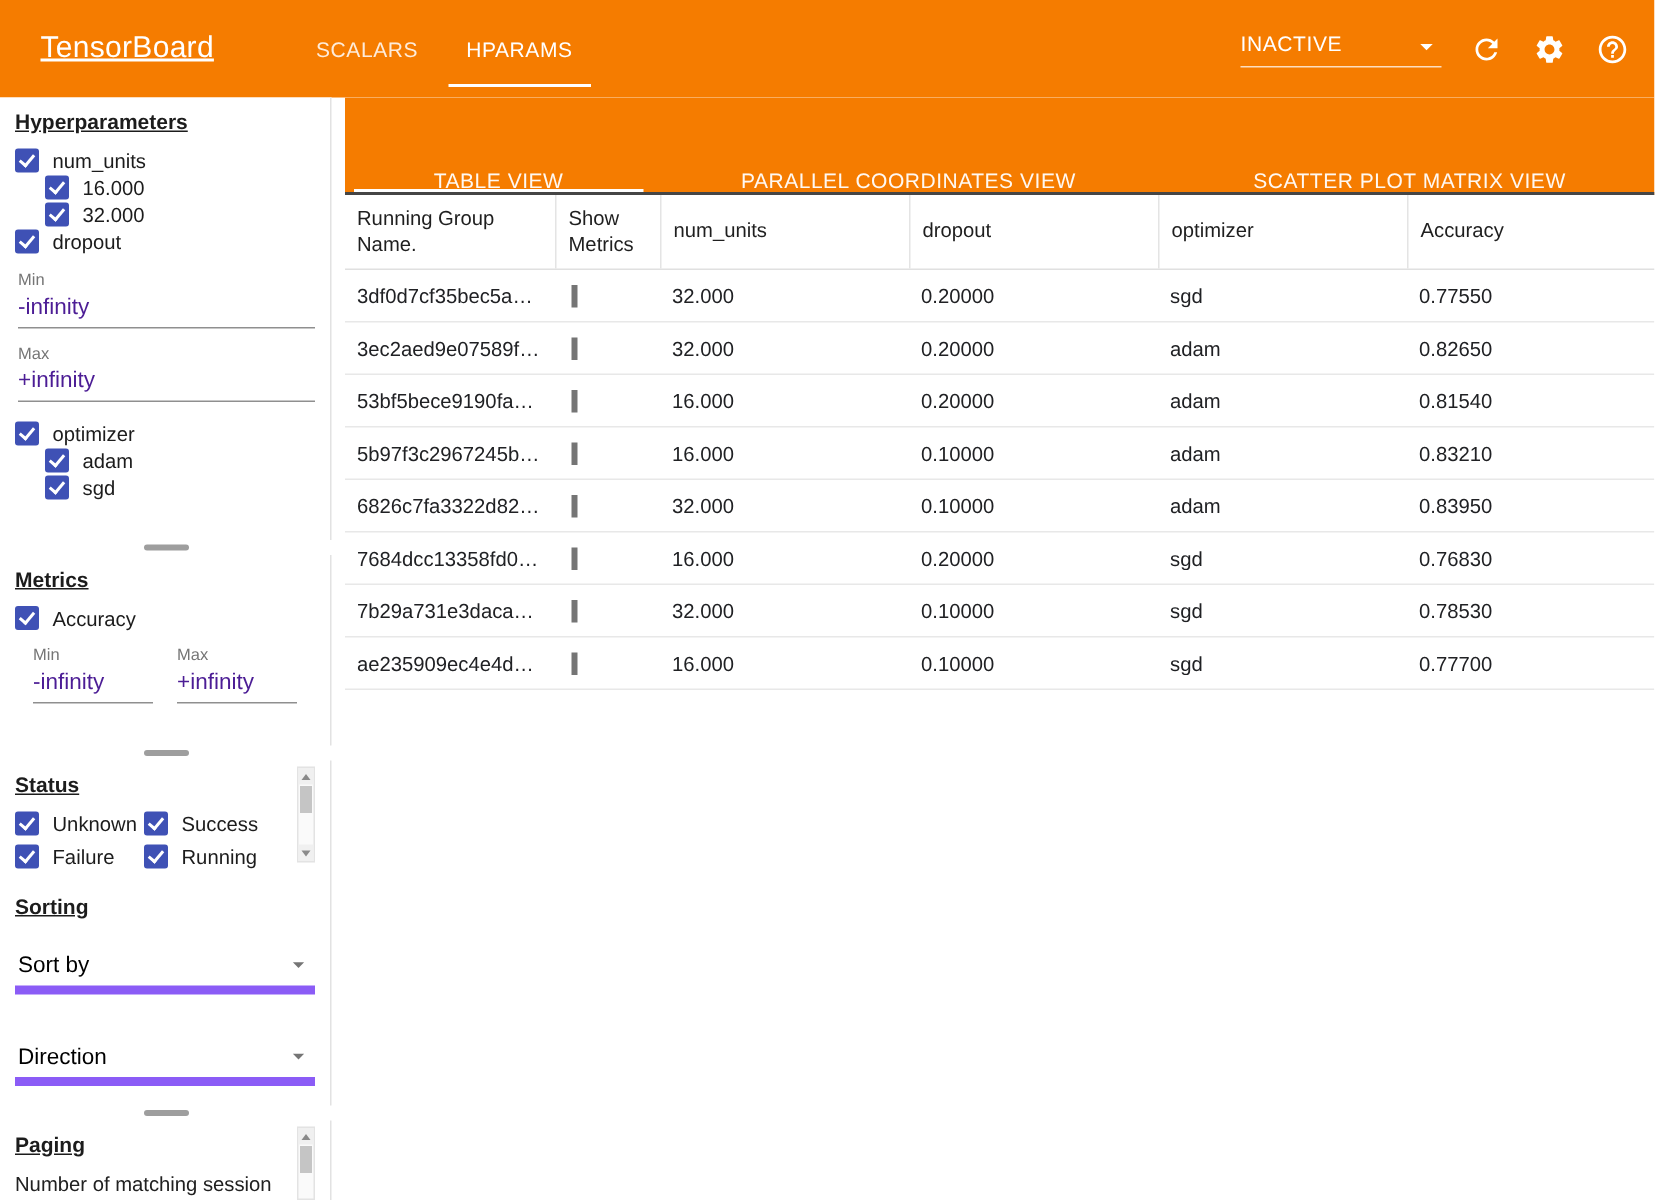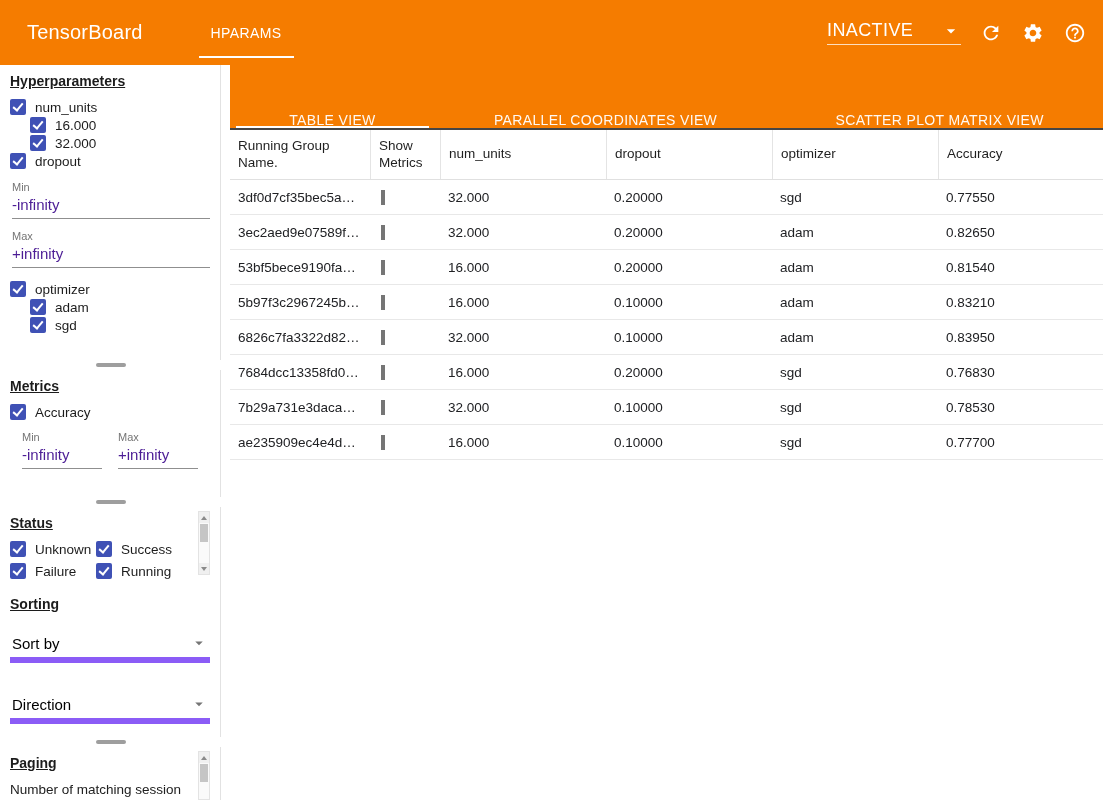--- a/index.html
+++ b/index.html
@@ -5,30 +5,30 @@
   :root { --orange:#f57c00; --blue:#3f51b5; }
   * { box-sizing:border-box; }
   html,body { margin:0; padding:0; }
   body {
     width:1103px; height:800px; overflow:hidden; background:#fff;
     font-family:"Liberation Sans", sans-serif; color:#212121;
   }
 
   
   .topbar { height:65px; background:var(--orange); display:flex; align-items:center; color:#fff; }
-  .brand { font-size:20px; font-weight:500; margin-left:27px; letter-spacing:0.2px; }
+  .brand { font-size:20px; font-weight:500; margin-left:27px; letter-spacing:0.2px;text-decoration:underline; }
   .nav-tabs { display:flex; height:100%; margin-left:52px; }
   .nav-tab { position:relative; display:flex; align-items:center; padding:0 16px; font-size:14px;
              letter-spacing:0.4px; color:rgba(255,255,255,0.85); cursor:pointer; text-transform:uppercase; }
   .nav-tab.active { color:#fff; }
   .nav-tab.active::after { content:""; position:absolute; left:4px; right:4px; bottom:7px; height:2px; background:#fff; }
   .topbar-right { margin-left:auto; margin-right:16px; display:flex; align-items:center; gap:18px; }
-  .reload-select { width:134px; display:flex; align-items:flex-end; justify-content:space-between;
+  .reload-select { width:134px; display:flex; align-items:flex-start; justify-content:space-between;
                    border-bottom:1px solid rgba(255,255,255,0.75); padding-bottom:3px;
-                   font-size:18px; letter-spacing:0.4px; cursor:pointer; }
+                   font-size:14px; letter-spacing:0.4px; cursor:pointer; }
   .icon-btn { background:none; border:none; padding:0; width:24px; height:24px; cursor:pointer;
               display:flex; align-items:center; justify-content:center; }
   .icon-btn svg { display:block; }
 
   
   .content { display:flex; height:735px; }
 
   
   .sidebar { width:230px; display:flex; flex-direction:column; flex:none; }
   .panel { position:relative; width:221px; border-right:1px solid #e2e2e2; background:#fff;
@@ -89,20 +89,23 @@
   .td { padding-left:8px; white-space:nowrap; overflow:hidden; }
   .td .cb { margin-left:3px; width:15px; height:15px; }
   .tbody { flex:1; overflow:hidden; }
 </style>
 </head>
 <body>
 
 <header class="topbar">
   <div class="brand">TensorBoard</div>
   <nav class="nav-tabs">
+    <div class="nav-tab">
+      <span>SCALARS</span>
+    </div>
     <div class="nav-tab active">
       <span>HPARAMS</span>
     </div>
   </nav>
   <div class="topbar-right">
     <div class="reload-select">
       <span>INACTIVE</span>
       <svg viewBox="0 0 24 24" width="20" height="20">
           <path d="M7 10l5 5 5-5z" fill="#fff"></path>
         </svg>

